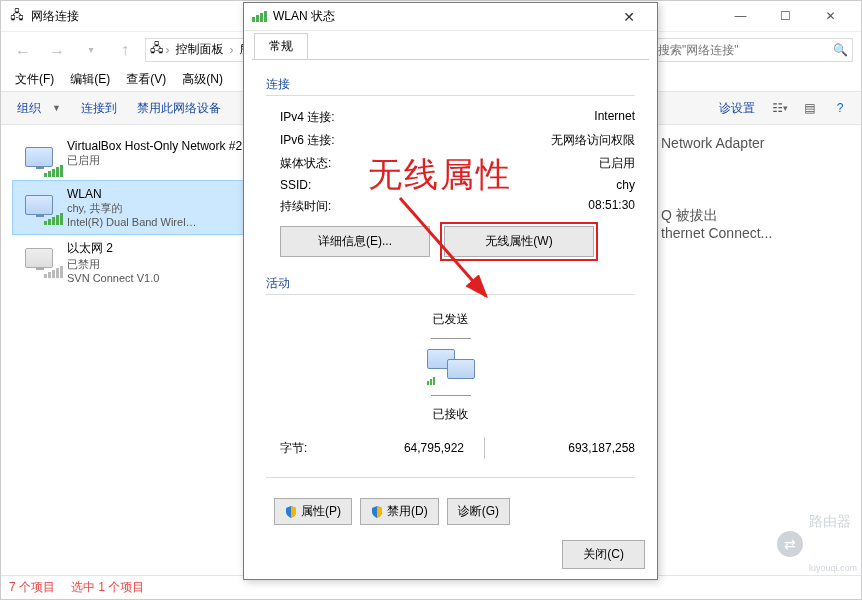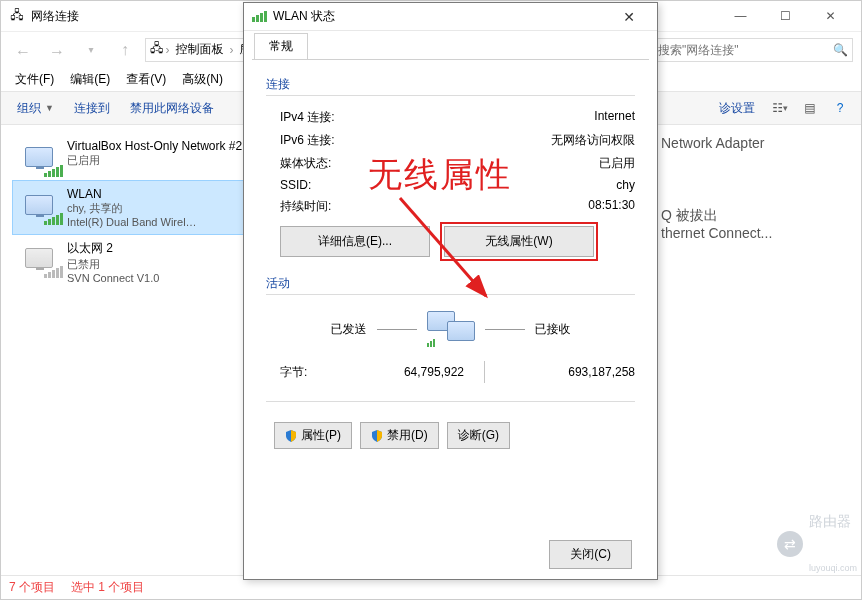--- a/index.html
+++ b/index.html
@@ -19,21 +19,21 @@
 .addr-bar .crumb { padding: 0 4px; color: #000; }
 .addr-bar .sep { color: #999; padding: 0 2px; }
 .search-box { width: 200px; height: 24px; border: 1px solid #dcdcdc; display: flex; align-items: center; padding: 0 4px; background: #fff; }
 .search-box input { border: none; outline: none; flex: 1; font-size: 12px; color: #666; }
 .search-box .mag { color: #555; }
 
 .menubar { height: 24px; display: flex; align-items: center; padding: 0 8px; gap: 4px; }
 .menubar span { padding: 2px 6px; }
 
 .toolbar { height: 34px; display: flex; align-items: center; padding: 0 8px; gap: 4px; background: #f6f6f6; border-top: 1px solid #e5e5e5; border-bottom: 1px solid #e5e5e5; }
-.toolbar .tb-item { padding: 4px 8px; color: #1a4aa3; display: flex; align-items: center; gap: 4px; text-align: center; }
+.toolbar .tb-item { padding: 4px 8px; color: #1a4aa3; display: flex; align-items: center; gap: 11px; text-align: center; }
 .toolbar .drop { font-size: 9px; color: #666; }
 .toolbar .spacer { flex: 1; }
 .toolbar .icon-view { width: 26px; height: 24px; display: flex; align-items: center; justify-content: center; color: #555; }
 
 .content { position: absolute; left: 0; top: 124px; right: 0; bottom: 24px; overflow: hidden; }
 .conn-list { padding: 8px 12px; }
 .conn-row { display: flex; gap: 8px; width: 360px; }
 .conn-item { display: flex; align-items: flex-start; gap: 8px; padding: 6px; width: 270px; }
 .conn-item.sel { background: #cce8ff; outline: 1px solid #99d1ff; }
 .conn-icon { width: 40px; height: 36px; display: flex; align-items: center; justify-content: center; position: relative; }
@@ -69,40 +69,40 @@
 .sig-large { display: flex; align-items: flex-end; gap: 2px; }
 .sig-large b { width: 5px; background: #4CAF50; }
 .sig-large b:nth-child(1){height:6px}.sig-large b:nth-child(2){height:9px}.sig-large b:nth-child(3){height:12px}.sig-large b:nth-child(4){height:15px}.sig-large b:nth-child(5){height:18px}
 
 .btn-row { display: flex; gap: 14px; padding: 8px 0 4px 14px; }
 .btn { border: 1px solid #adadad; background: #e9e9e9; padding: 6px 0; width: 150px; text-align: center; font-size: 12px; cursor: default; }
 .btn.highlight { outline: 2px solid #e02020; outline-offset: 2px; }
 
 .hr { border: none; border-top: 1px solid #dcdcdc; margin: 10px 0; }
 
-.activity { display: flex; align-items: center; justify-content: center; gap: 10px; padding: 6px 0 4px 0; }
+.activity { display: flex; align-items: center; justify-content: center; gap: 10px; padding: 6px 0 4px 0; flex-direction: column; }
 .activity .lbl { font-size: 12px; }
 .activity .dash { width: 40px; height: 1px; background: #999; }
 .comp-icon { width: 48px; height: 36px; position: relative; }
 .comp1,.comp2 { position: absolute; width: 28px; height: 20px; border: 1px solid #6a8db8; background: linear-gradient(#d9e9ff,#b9d3f2); border-radius: 2px; }
 .comp1 { left: 0; top: 0; } .comp2 { right: 0; bottom: 6px; }
 .mini-sig { position: absolute; left: 0; bottom: 0; display: flex; gap: 1px; align-items: flex-end; }
 .mini-sig b { width: 2px; background: #4CAF50; }
 .mini-sig b:nth-child(1){height:4px}.mini-sig b:nth-child(2){height:6px}.mini-sig b:nth-child(3){height:8px}
 
 .bytes-row { display: flex; align-items: center; padding: 10px 0 0 14px; font-size: 12px; }
 .bytes-row .bl { flex: 1; }
 .bytes-row .bv { width: 130px; text-align: right; }
 .bytes-row .bar { width: 1px; height: 22px; background: #c5c5c5; margin: 0 20px; }
 
 .bottom-btns { display: flex; gap: 8px; padding: 10px 0 0 8px; }
 .btn-sm { border: 1px solid #adadad; background: #e9e9e9; padding: 4px 10px; font-size: 12px; display: flex; align-items: center; gap: 4px; }
 .shield { width: 12px; height: 12px; display:inline-block; }
 
-.dlg-footer { position: absolute; right: 25px; bottom: 10px; }
+.dlg-footer { position: absolute; right: 12px; bottom: 10px; }
 .close-btn { border: 1px solid #adadad; background: #e9e9e9; padding: 5px 20px; font-size: 12px; }
 
 
 .anno-text { position: absolute; left: 368px; top: 152px; font-size: 34px; color: #e02020; font-weight: 400; z-index: 20; pointer-events: none; letter-spacing: 2px;}
 .arrow-svg { position: absolute; left: 390px; top: 190px; z-index: 19; pointer-events: none; }
 
 .watermark { position: absolute; right: 4px; bottom: 26px; color: #cfd4da; font-size: 14px; display:flex; align-items:center; gap:6px; z-index:2;}
 .watermark .wm-circle { width:26px;height:26px;border-radius:50%;background:#cfd4da;display:flex;align-items:center;justify-content:center;color:#fff;font-size:14px;}
 .watermark .wm-text { display:flex;flex-direction:column;line-height:1;}
 .watermark .wm-text .s{font-size:9px;color:#cfd4da;margin-top:36px;}

